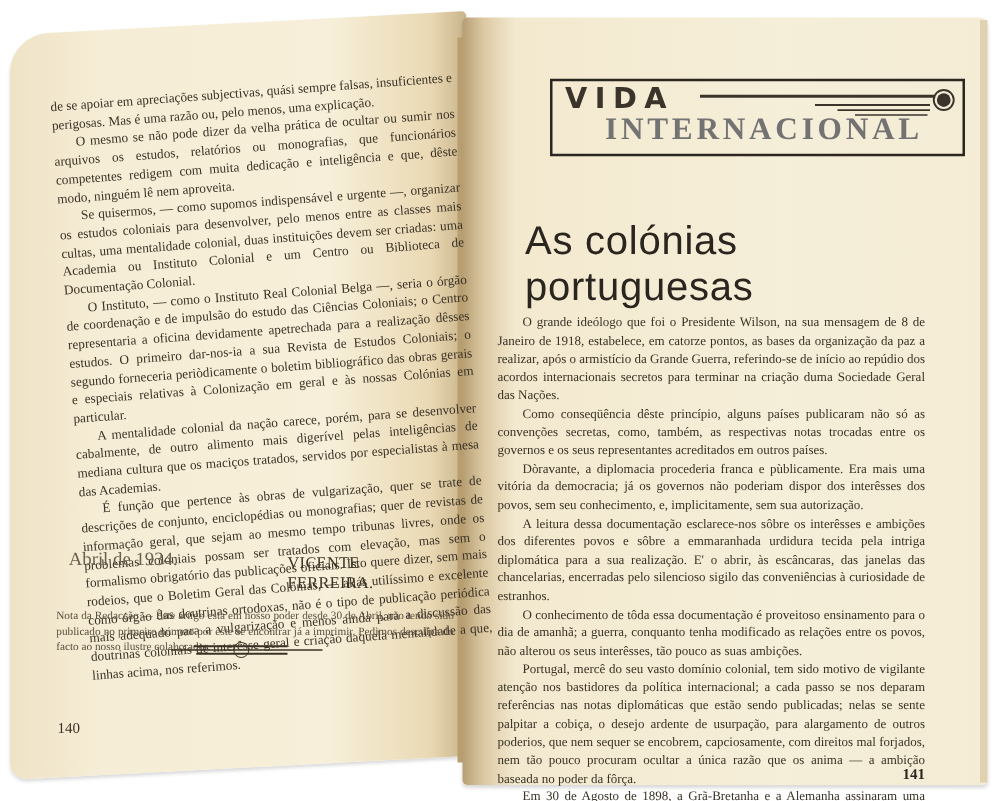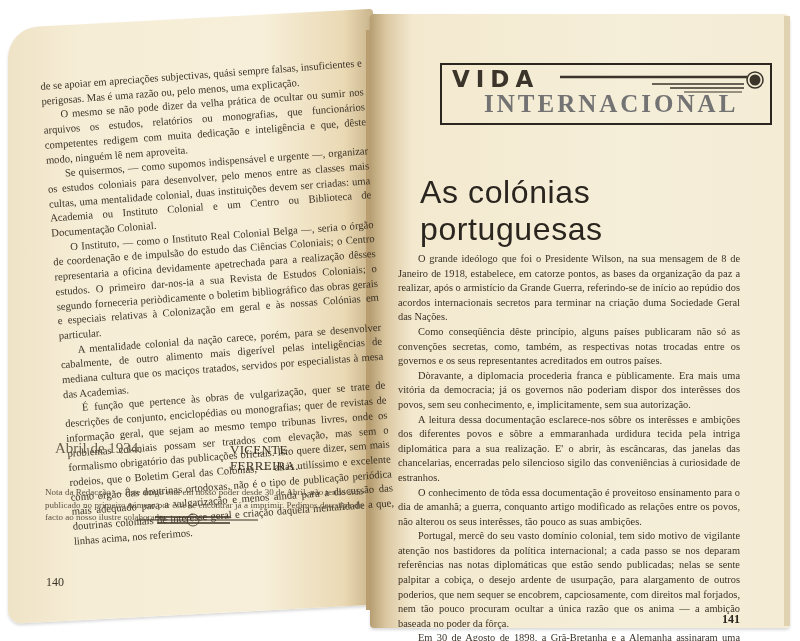--- a/index.html
+++ b/index.html
@@ -87,19 +87,19 @@
     </svg>
   </div>
 
   <div class="title">As colónias portuguesas</div>
 
   <div class="rtext">
     <p>O grande ideólogo que foi o Presidente Wilson, na sua mensagem de 8 de Janeiro de 1918, estabelece, em catorze pontos, as bases da organização da paz a realizar, após o armistício da Grande Guerra, referindo-se de início ao repúdio dos acordos internacionais secretos para terminar na criação duma Sociedade Geral das Nações.</p>
     <p>Como conseqüência dêste princípio, alguns países publicaram não só as convenções secretas, como, também, as respectivas notas trocadas entre os governos e os seus representantes acreditados em outros países.</p>
     <p>Dòravante, a diplomacia procederia franca e pùblicamente. Era mais uma vitória da democracia; já os governos não poderiam dispor dos interêsses dos povos, sem seu conhecimento, e, implicitamente, sem sua autorização.</p>
     <p>A leitura dessa documentação esclarece-nos sôbre os interêsses e ambições dos diferentes povos e sôbre a emmaranhada urdidura tecida pela intriga diplomática para a sua realização. E' o abrir, às escâncaras, das janelas das chancelarias, encerradas pelo silencioso sigilo das conveniências à curiosidade de estranhos.</p>
-    <p>O conhecimento de tôda essa documentação é proveitoso ensinamento para o dia de amanhã; a guerra, conquanto artigo modificado as relações entre os povos, não alterou os seus interêsses, tão pouco as suas ambições.</p>
+    <p>O conhecimento de tôda essa documentação é proveitoso ensinamento para o dia de amanhã; a guerra, conquanto tenha modificado as relações entre os povos, não alterou os seus interêsses, tão pouco as suas ambições.</p>
     <p>Portugal, mercê do seu vasto domínio colonial, tem sido motivo de vigilante atenção nos bastidores da política internacional; a cada passo se nos deparam referências nas notas diplomáticas que estão sendo publicadas; nelas se sente palpitar a cobiça, o desejo ardente de usurpação, para alargamento de outros poderios, que nem sequer se encobrem, capciosamente, com direitos mal forjados, nem tão pouco procuram ocultar a única razão que os anima — a ambição baseada no poder da fôrça.</p>
     <p>Em 30 de Agosto de 1898, a Grã-Bretanha e a Alemanha assinaram uma convenção secreta, na qual marcavam a posição destas duas potências, no caso dum possível empréstimo a fazer a Portugal, caucionado pelo rendimento das províncias ultra-</p>
   </div>
 
   <div class="pnum-right">141</div>
 </div>
 
 </body></html>

